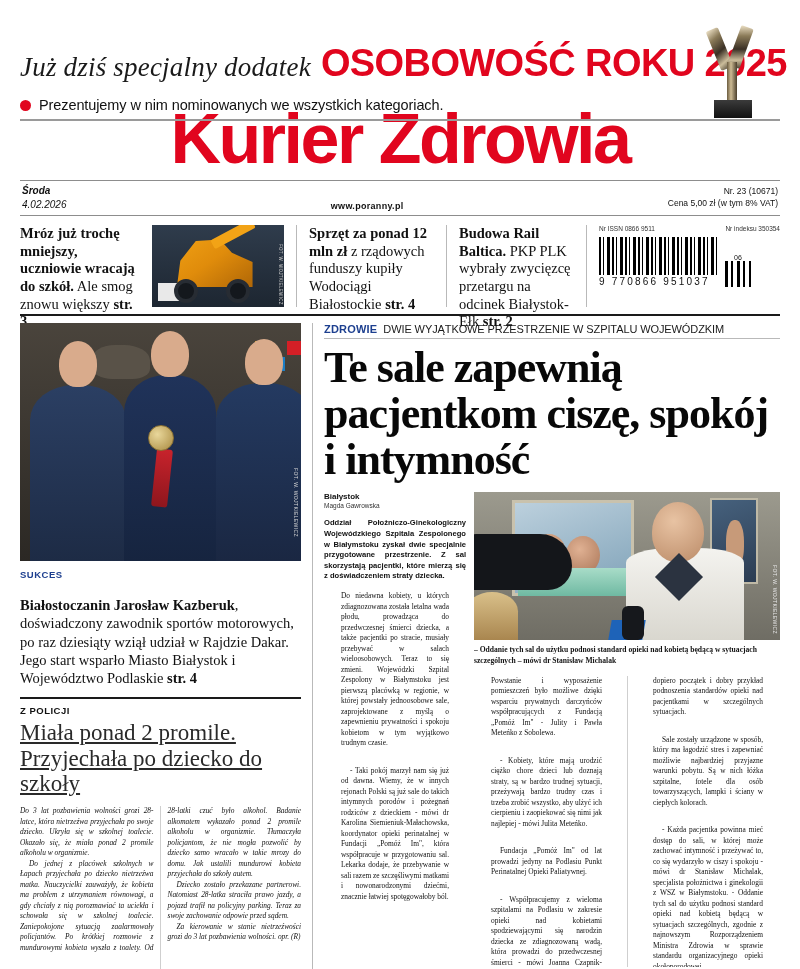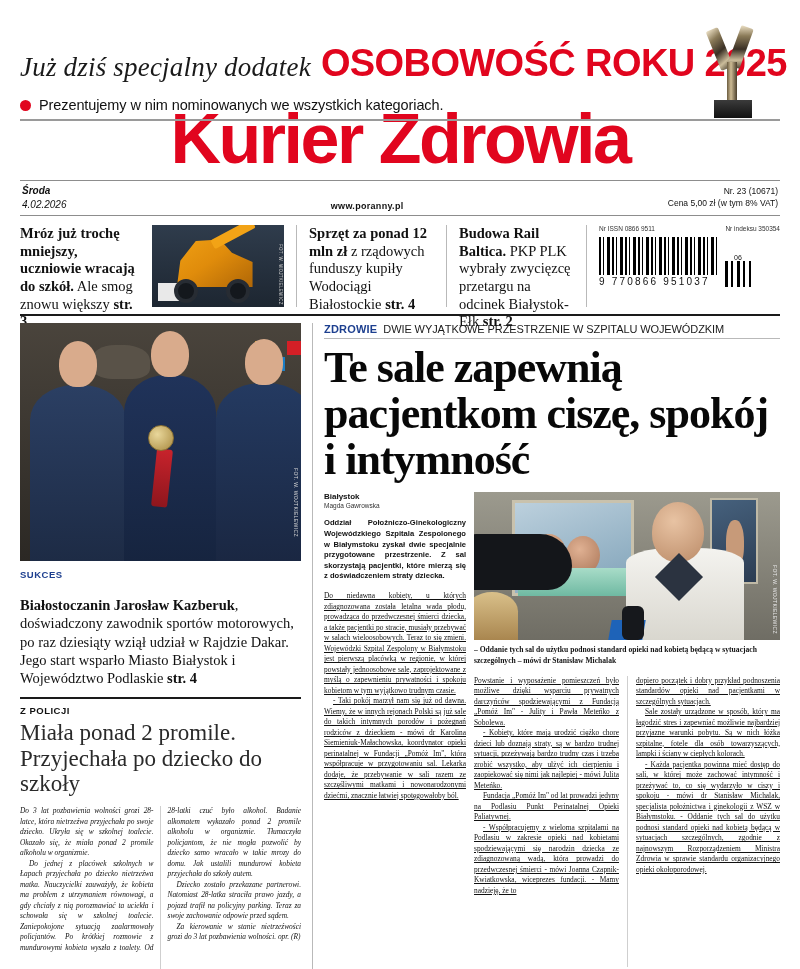--- a/index.html
+++ b/index.html
@@ -155,20 +155,21 @@
     color: #111; letter-spacing: .5px;
   }
   .lead-left { font-size: 14.5px; line-height: 1.26; margin-top: 16px; }
   .lead-left b { font-weight: bold; }
 
   .rule-mid { border-top: 2px solid #1a1a1a; margin: 10px 0 0 0; }
 
   .police-head {
     font-size: 23px; line-height: 1.1; margin-top: 4px; color: #2a2a2a;
     font-family: "Liberation Serif", serif;
+    text-decoration: underline;
   }
   .two-col {
     margin-top: 10px; column-count: 2; column-gap: 14px; column-rule: 1px solid #cfcfcf;
     font-size: 7.4px; line-height: 1.42; text-align: justify; height: 180px; overflow: hidden;
   }
   .two-col p { margin: 0; text-indent: 9px; }
   .two-col p.first { text-indent: 0; }
 
   
   .zdrowie-bar { display: flex; align-items: baseline; gap: 6px; padding-bottom: 3px; }
@@ -181,21 +182,21 @@
     font-family: "Liberation Serif", serif; font-weight: bold;
     font-size: 44px; line-height: 1.04; letter-spacing: -1px;
     margin: 6px 0 0 0; color: #080808;
   }
   .right-body { display: flex; margin-top: 10px; }
   .rb-col1 { width: 150px; flex: none; padding-right: 8px; }
   .byline-city { font-family:"Liberation Sans",sans-serif; font-weight:bold; font-size: 8px; }
   .byline-name { font-family:"Liberation Sans",sans-serif; font-size: 6.5px; color:#333; margin-top:1px; }
   .lede { font-family:"Liberation Sans",sans-serif; font-weight: bold; font-size: 7.6px;
     line-height: 1.4; text-align: justify; margin-top: 9px; }
-  .art-p { font-size: 7.4px; line-height: 1.42; text-align: justify; margin: 0; text-indent: 9px; text-decoration: underline; }
+  .art-p { font-size: 7.4px; line-height: 1.42; text-align: justify; margin: 17px; text-indent: 9px; }
   .art-p.first { text-indent: 0; margin-top: 8px; }
   .rb-col1 .art-p.first { margin-top: 9px; }
 
   .rb-right { flex: 1; }
   .photo-doc { position: relative; width: 100%; height: 148px; overflow: hidden;
     background: linear-gradient(180deg,#9c9a8e,#6f6d64); }
   .pd-frame { position:absolute; left: 38px; top: 8px; width: 122px; height: 96px;
     background: linear-gradient(160deg,#bcd0dd,#7fa2b8); border: 3px solid #c9c2ad; }
   .pd-baby1 { position:absolute; left: 58px; top: 42px; width: 34px; height: 38px; border-radius:50%;
     background: radial-gradient(circle at 40% 35%, #e3b596, #b9825f); }
@@ -384,21 +385,21 @@
             <div class="pd-cam"></div>
             <div class="pd-blonde"></div>
             <div class="pd-micflag"></div>
             <div class="pd-mic"></div>
             <div class="pd-credit">FOT. W. WOJTKIELEWICZ</div>
           </div>
           <div class="photo-caption">– Oddanie tych sal do użytku podnosi standard opieki nad kobietą będącą w sytuacjach szczególnych – mówi dr Stanisław Michalak</div>
 
           <div class="rb-cols">
             <div class="rb-c clip" style="height: 291.562px;">
-              <p class="art-p first">Powstanie i wyposażenie pomieszczeń było możliwe dzięki wsparciu prywatnych darczyńców spodziewającymi z Fundacją „Pomóż Im" - Julity i Pawła Meteńko z Sobolewa.</p>
+              <p class="art-p first">Powstanie i wyposażenie pomieszczeń było możliwe dzięki wsparciu prywatnych darczyńców współpracujących z Fundacją „Pomóż Im" - Julity i Pawła Meteńko z Sobolewa.</p>
               <p class="art-p">- Kobiety, które mają urodzić ciężko chore dzieci lub doznają straty, są w bardzo trudnej sytuacji, przeżywają bardzo trudny czas i trzeba zrobić wszystko, aby ulżyć ich cierpieniu i zaopiekować się nimi jak najlepiej - mówi Julita Meteńko.</p>
               <p class="art-p">Fundacja „Pomóż Im" od lat prowadzi jedyny na Podlasiu Punkt Perinatalnej Opieki Paliatywnej.</p>
               <p class="art-p">- Współpracujemy z wieloma szpitalami na Podlasiu w zakresie opieki nad kobietami spodziewającymi się narodzin dziecka ze zdiagnozowaną wadą, która prowadzi do przedwczesnej śmierci - mówi Joanna Czapnik-Kwiatkowska, wiceprezes fundacji. - Mamy nadzieję, że to</p>
             </div>
             <div class="rb-c second clip" style="height: 291.562px;">
               <p class="art-p first">dopiero początek i dobry przykład podnoszenia standardów opieki nad pacjentkami w szczególnych sytuacjach.</p>
               <p class="art-p">Sale zostały urządzone w sposób, który ma łagodzić stres i zapewniać możliwie najbardziej przyjazne warunki pobytu. Są w nich łóżka szpitalne, fotele dla osób towarzyszących, lampki i ściany w ciepłych kolorach.</p>
               <p class="art-p">- Każda pacjentka powinna mieć dostęp do sali, w której może zachować intymność i przeżywać to, co się wydarzyło w ciszy i spokoju - mówi dr Stanisław Michalak, specjalista położnictwa i ginekologii z WSZ w Białymstoku. - Oddanie tych sal do użytku podnosi standard opieki nad kobietą będącą w sytuacjach szczególnych, zgodnie z najnowszym Rozporządzeniem Ministra Zdrowia w sprawie standardu organizacyjnego opieki okołoporodowej.</p>
             </div>
           </div>

